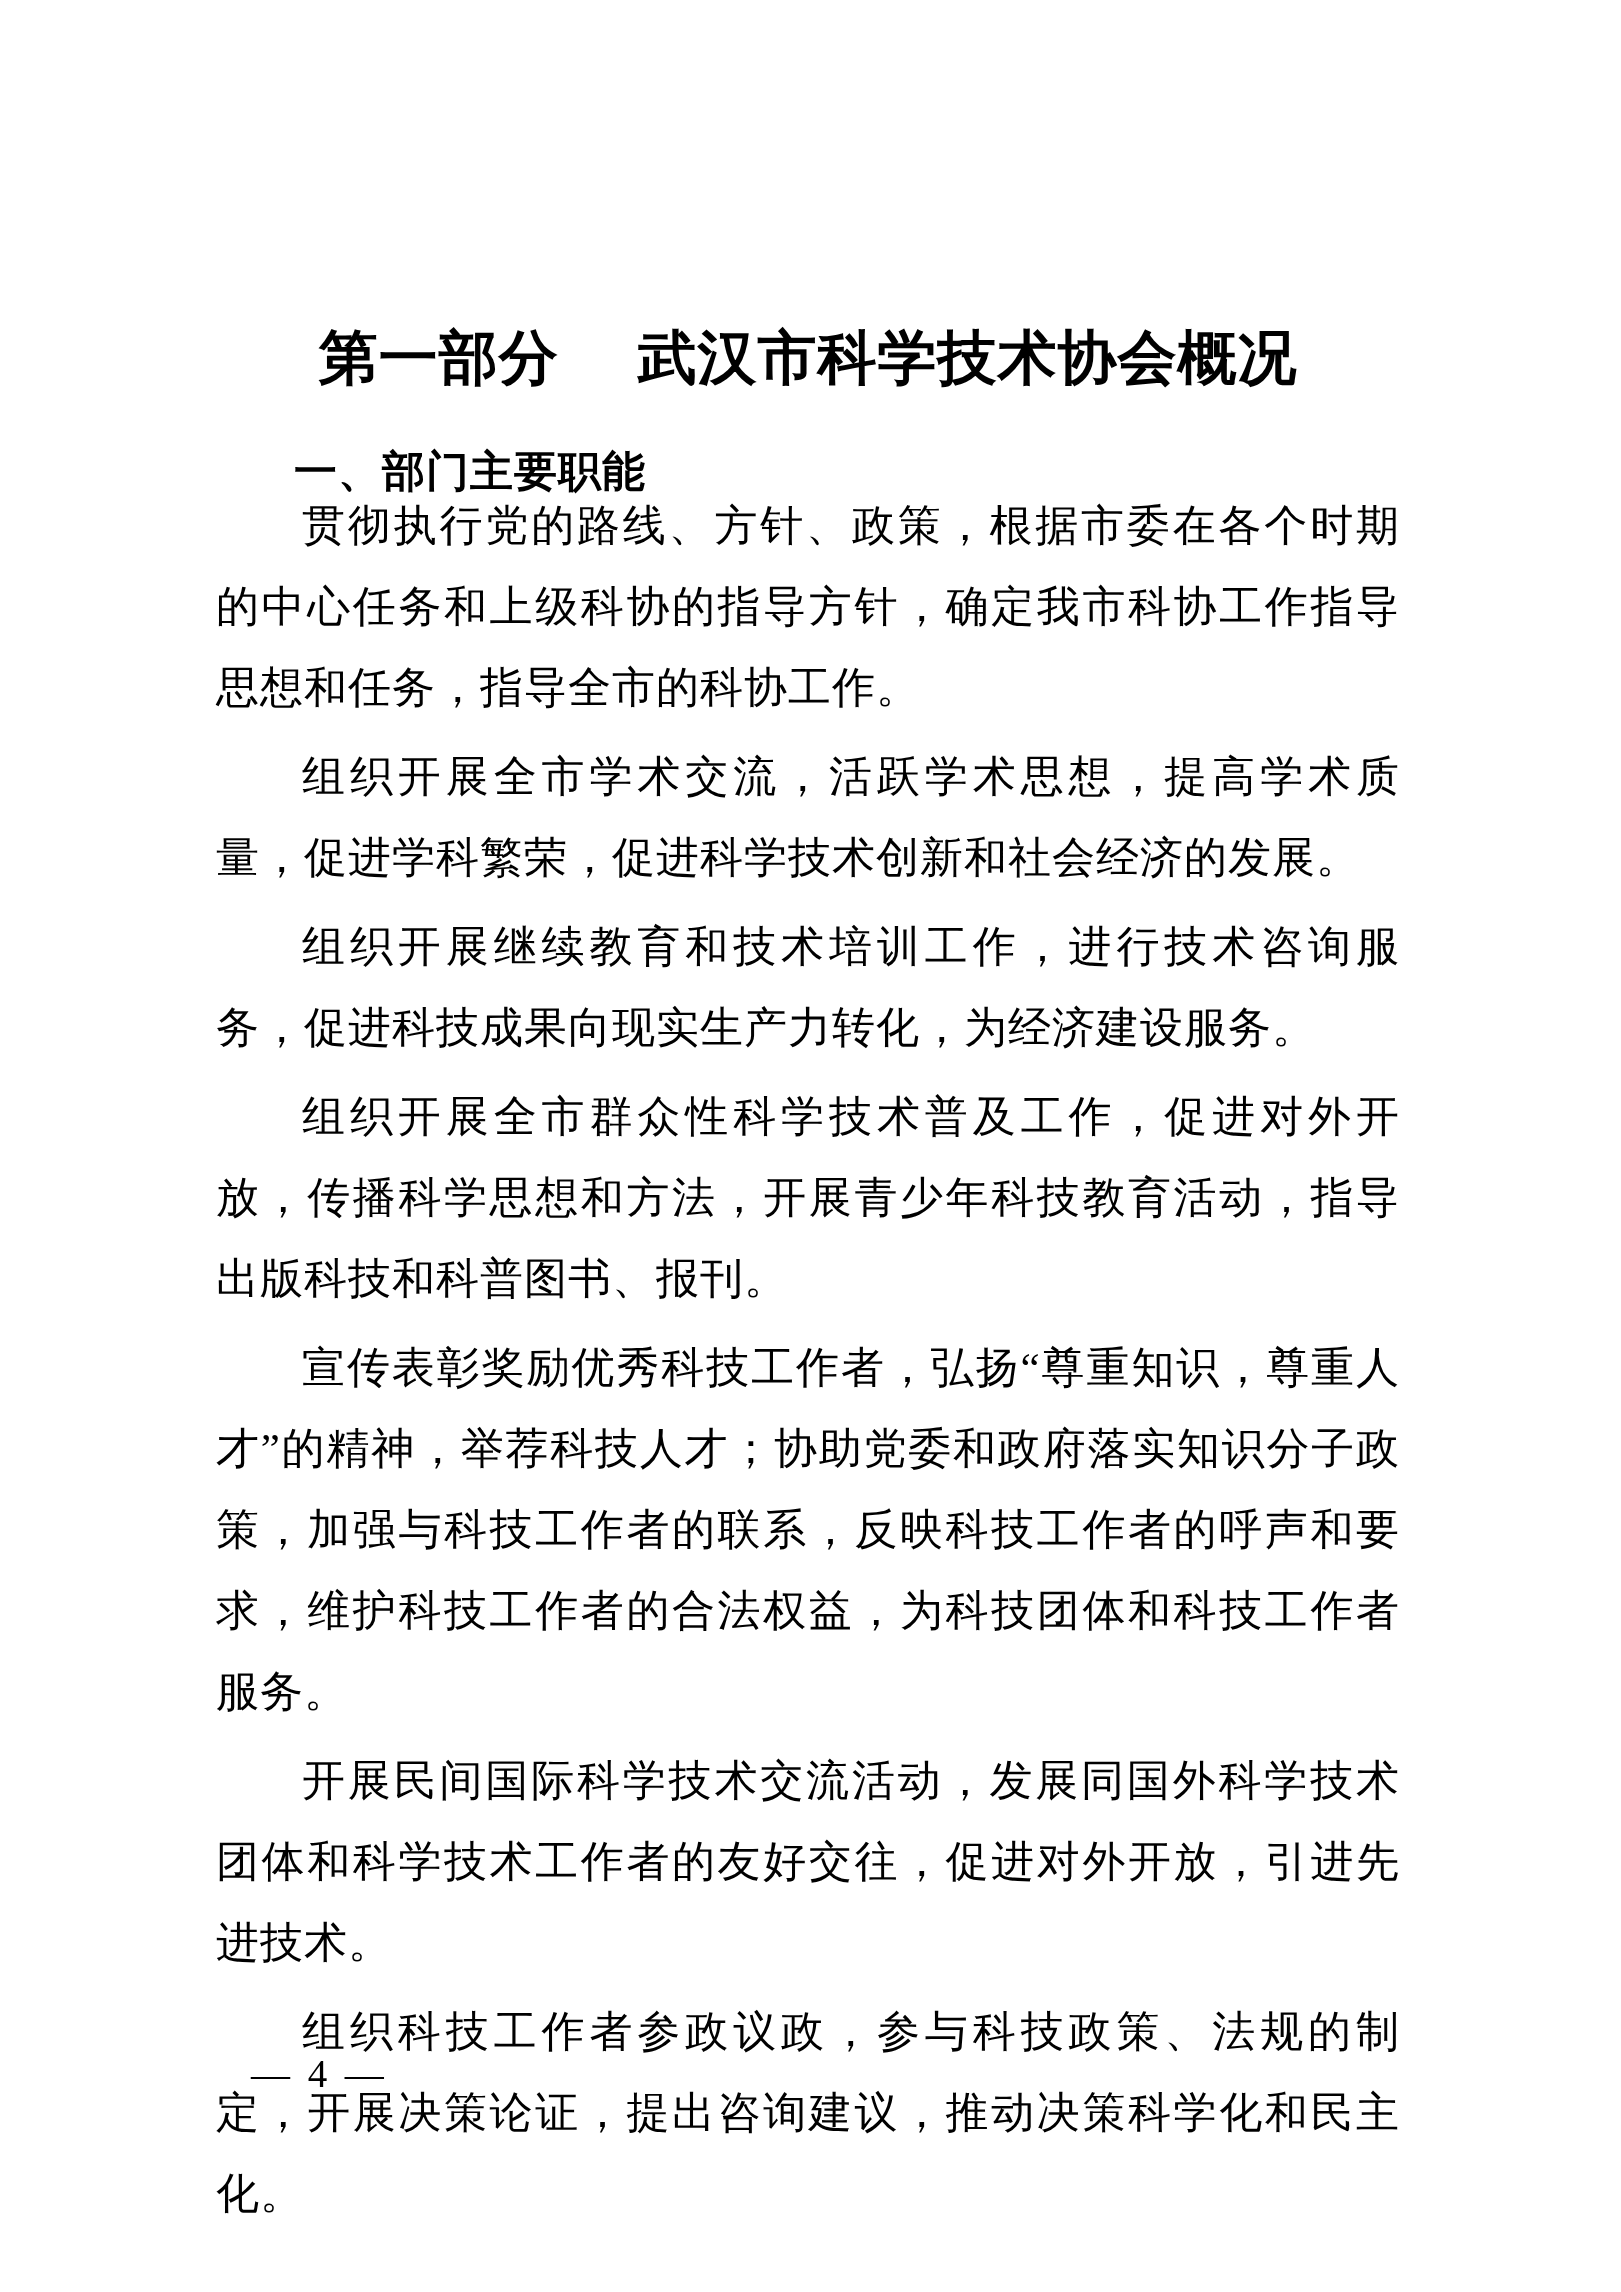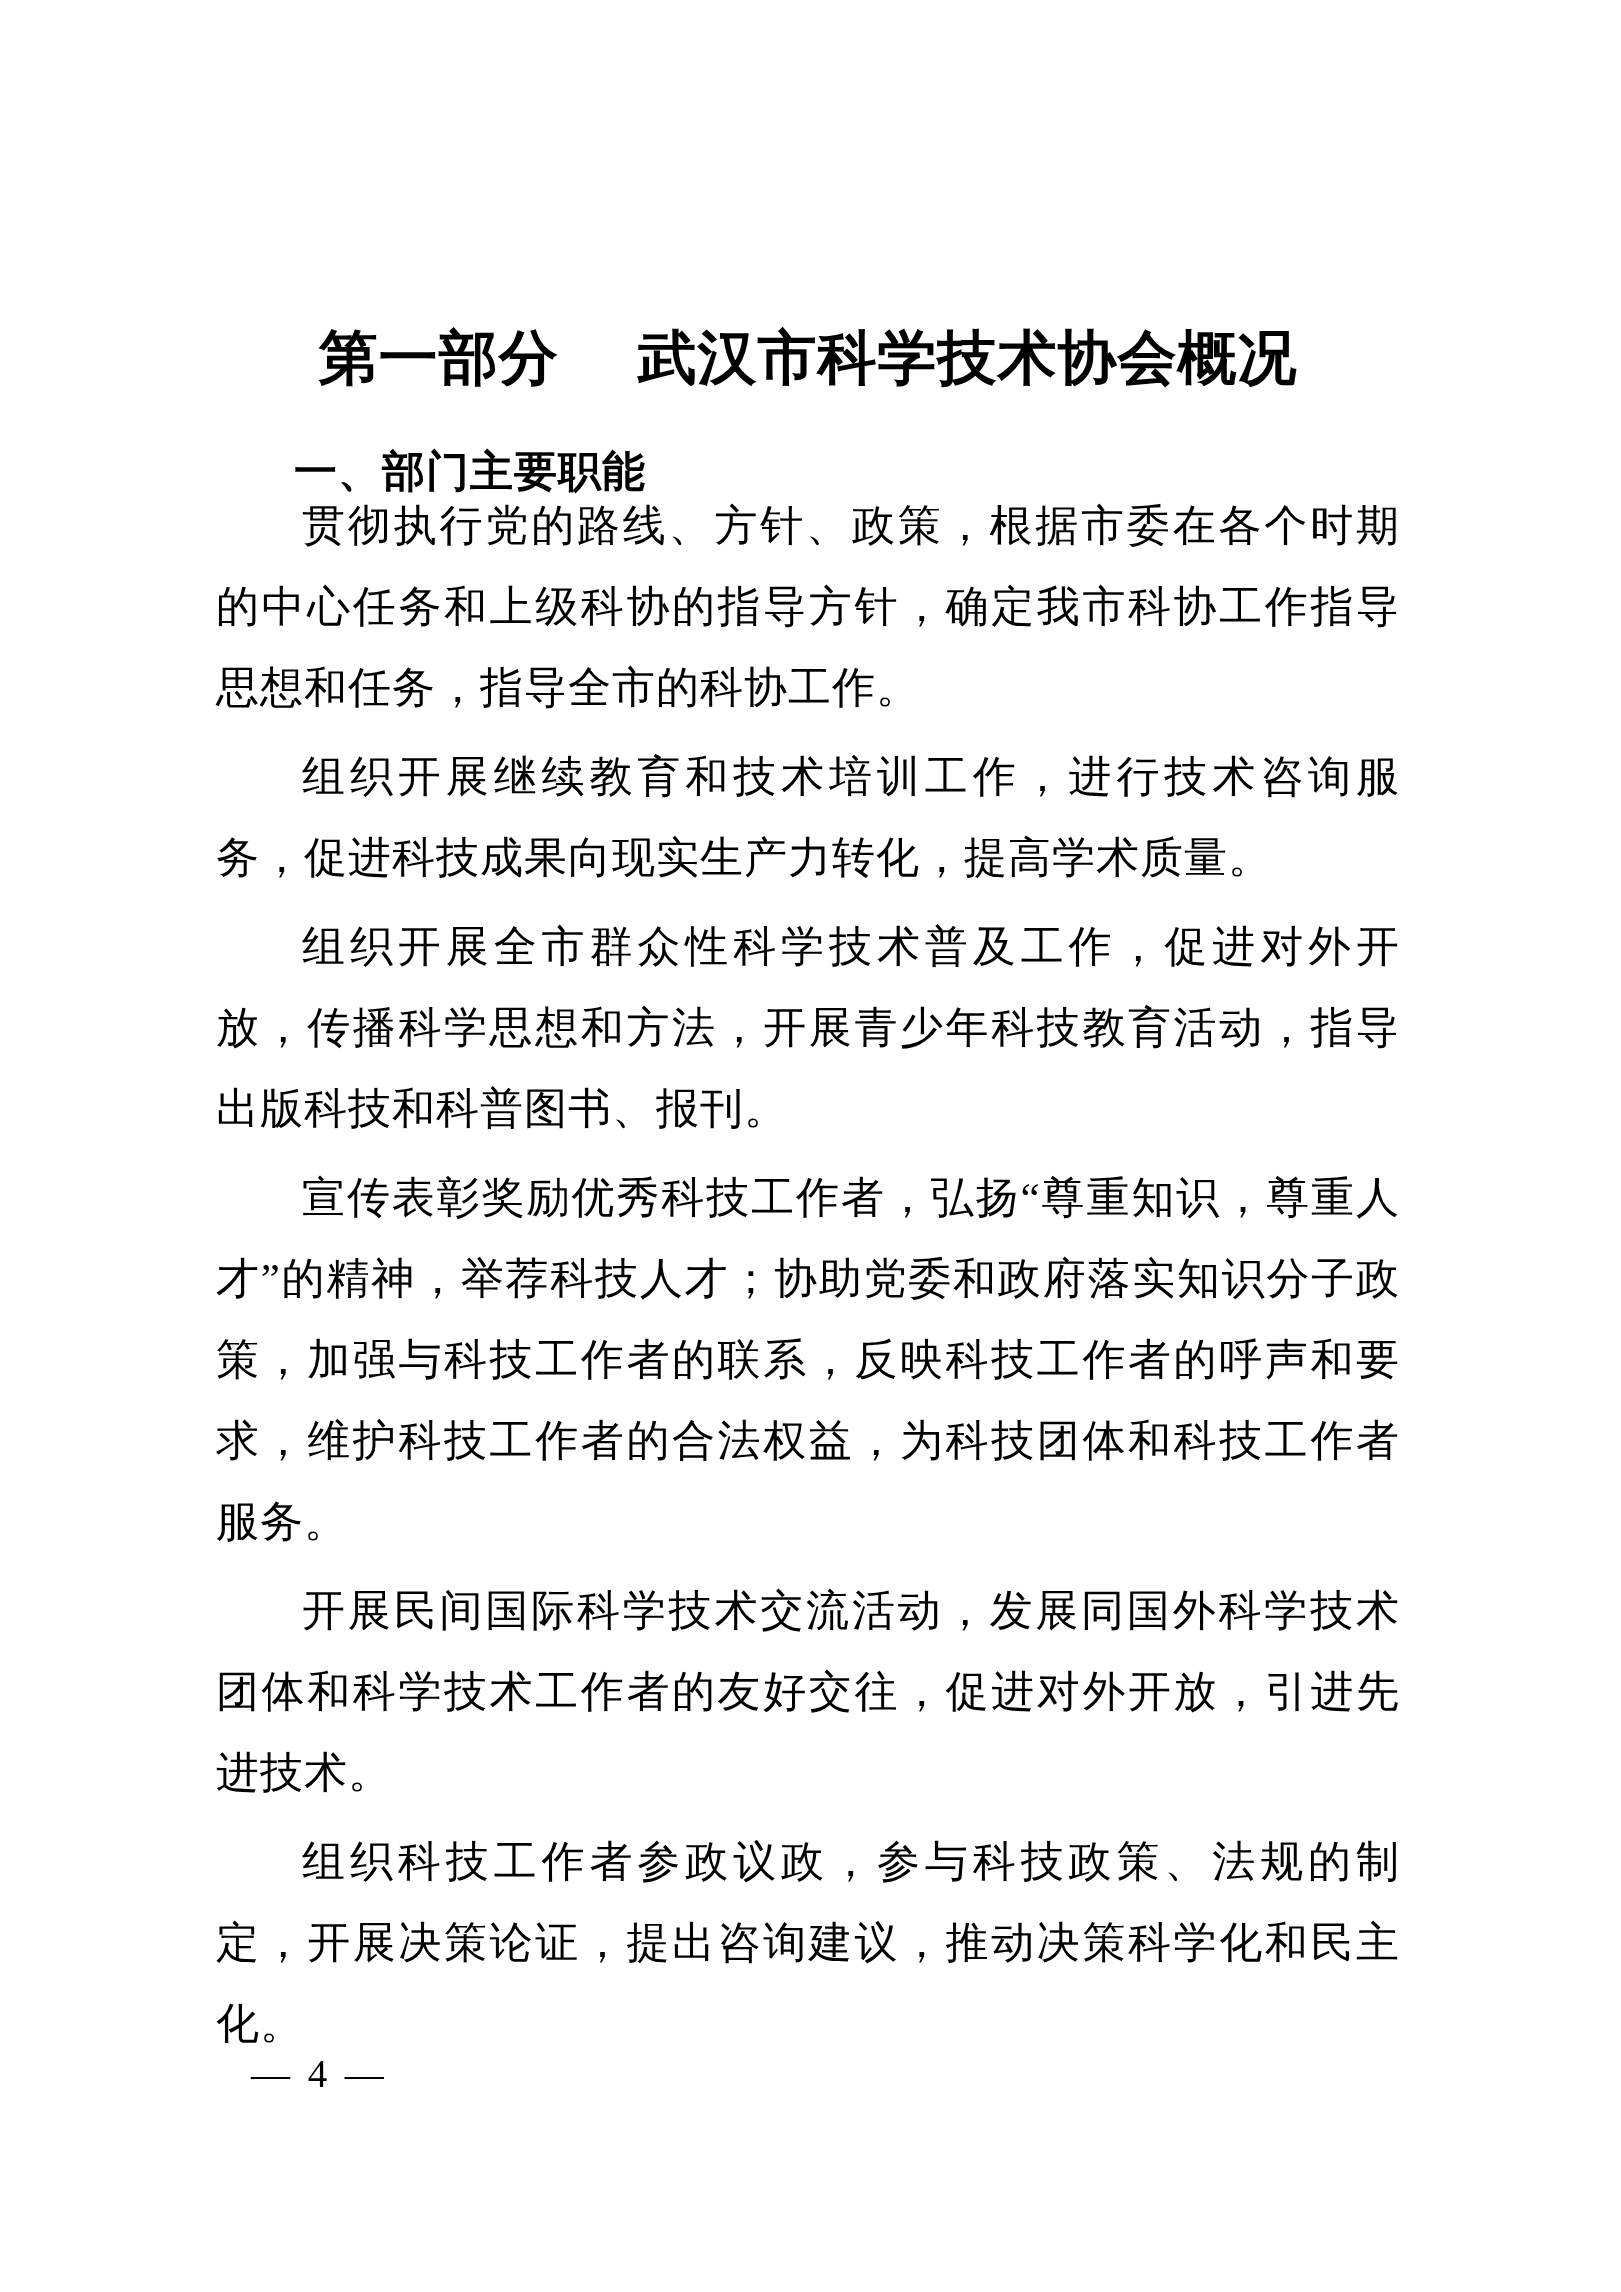--- a/index.html
+++ b/index.html
@@ -81,21 +81,22 @@
 
   <h1 class="doc-title">
     <span class="title-part1">第一部分</span>
     <span class="title-part2">武汉市科学技术协会概况</span>
   </h1>
 
   <h2 class="section-heading">一、部门主要职能</h2>
 
   <div class="body-text">
     <p>贯彻执行党的路线、方针、政策，根据市委在各个时期的中心任务和上级科协的指导方针，确定我市科协工作指导思想和任务，指导全市的科协工作。</p>
-    <p>组织开展继续教育和技术培训工作，进行技术咨询服务，促进科技成果向现实生产力转化，提高学术质量。</p>
+    <p>组织开展全市学术交流，活跃学术思想，提高学术质量，促进学科繁荣，促进科学技术创新和社会经济的发展。</p>
+    <p>组织开展继续教育和技术培训工作，进行技术咨询服务，促进科技成果向现实生产力转化，为经济建设服务。</p>
     <p>组织开展全市群众性科学技术普及工作，促进对外开放，传播科学思想和方法，开展青少年科技教育活动，指导出版科技和科普图书、报刊。</p>
     <p>宣传表彰奖励优秀科技工作者，弘扬“尊重知识，尊重人才”的精神，举荐科技人才；协助党委和政府落实知识分子政策，加强与科技工作者的联系，反映科技工作者的呼声和要求，维护科技工作者的合法权益，为科技团体和科技工作者服务。</p>
     <p>开展民间国际科学技术交流活动，发展同国外科学技术团体和科学技术工作者的友好交往，促进对外开放，引进先进技术。</p>
     <p>组织科技工作者参政议政，参与科技政策、法规的制定，开展决策论证，提出咨询建议，推动决策科学化和民主化。</p>
   </div>
 
   <div class="page-footer">— 4 —</div>
 
 </div>
 

